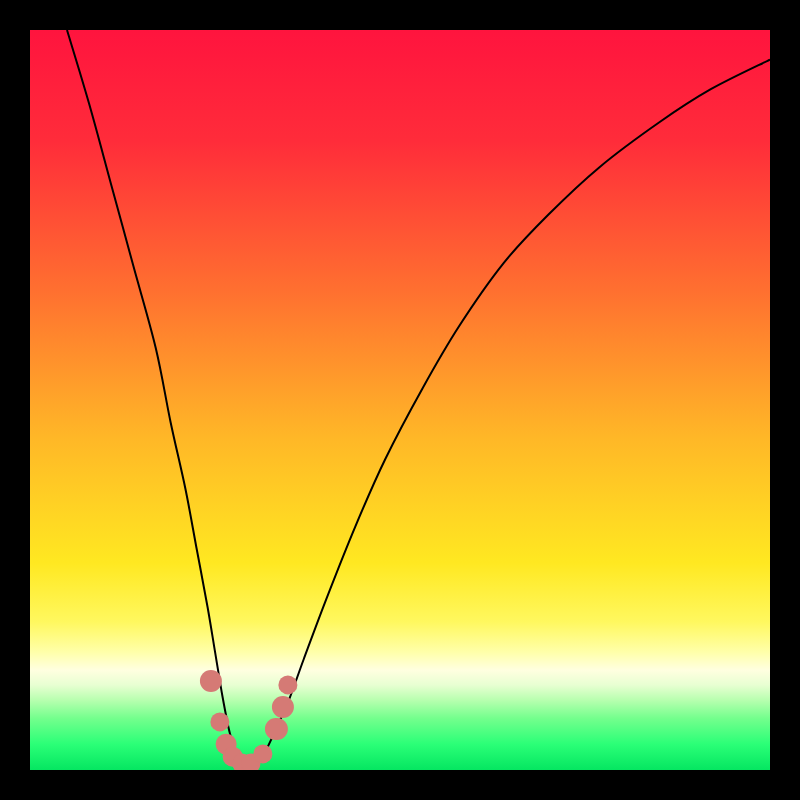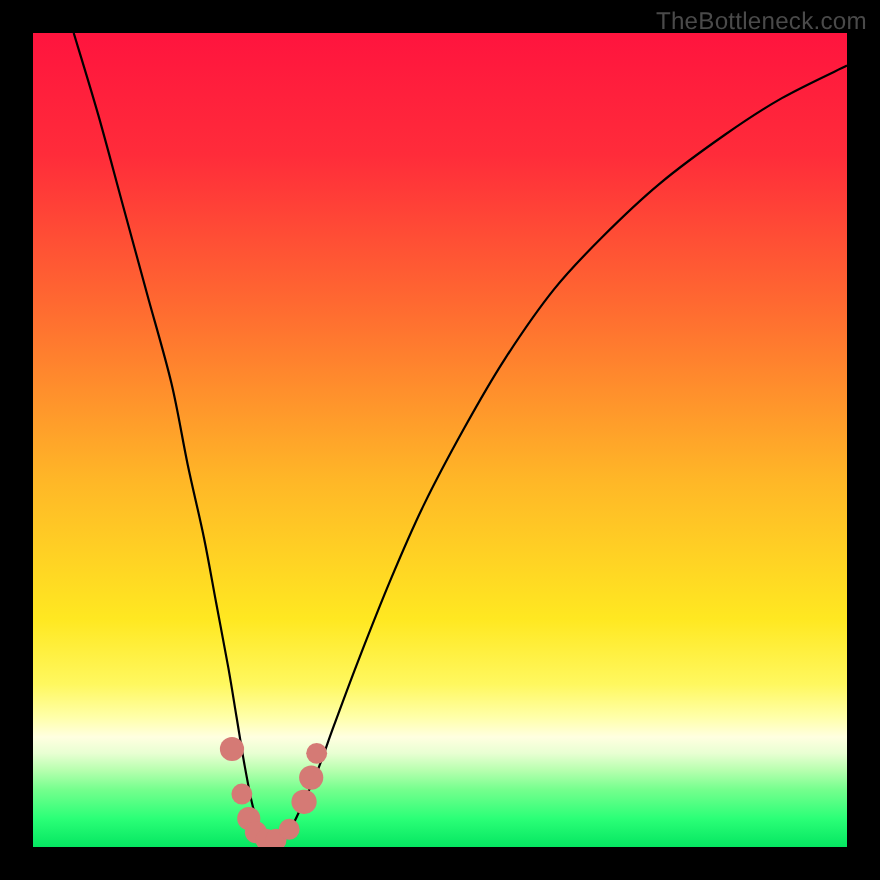--- a/index.html
+++ b/index.html
@@ -90,14 +90,13 @@
         <div class="dot" style="left: 196.1px; top: 714.1px; width: 20.72px; height: 20.72px; background: rgb(213, 122, 117);"></div>
         <div class="dot" style="left: 202.76px; top: 726.68px; width: 20.72px; height: 20.72px; background: rgb(213, 122, 117);"></div>
         <div class="dot" style="left: 211.64px; top: 733.34px; width: 19.24px; height: 19.24px; background: rgb(213, 122, 117);"></div>
         <div class="dot" style="left: 220.52px; top: 733.34px; width: 19.24px; height: 19.24px; background: rgb(213, 122, 117);"></div>
         <div class="dot" style="left: 233.1px; top: 723.72px; width: 19.24px; height: 19.24px; background: rgb(213, 122, 117);"></div>
         <div class="dot" style="left: 246.42px; top: 699.3px; width: 22.2px; height: 22.2px; background: rgb(213, 122, 117);"></div>
         <div class="dot" style="left: 253.08px; top: 677.1px; width: 22.2px; height: 22.2px; background: rgb(213, 122, 117);"></div>
         <div class="dot" style="left: 257.52px; top: 654.9px; width: 19.24px; height: 19.24px; background: rgb(213, 122, 117);"></div>
       </div>
   </div>
-  <div class="watermark">TheBottleneck.com</div>
 </div>
 
 </body></html>

